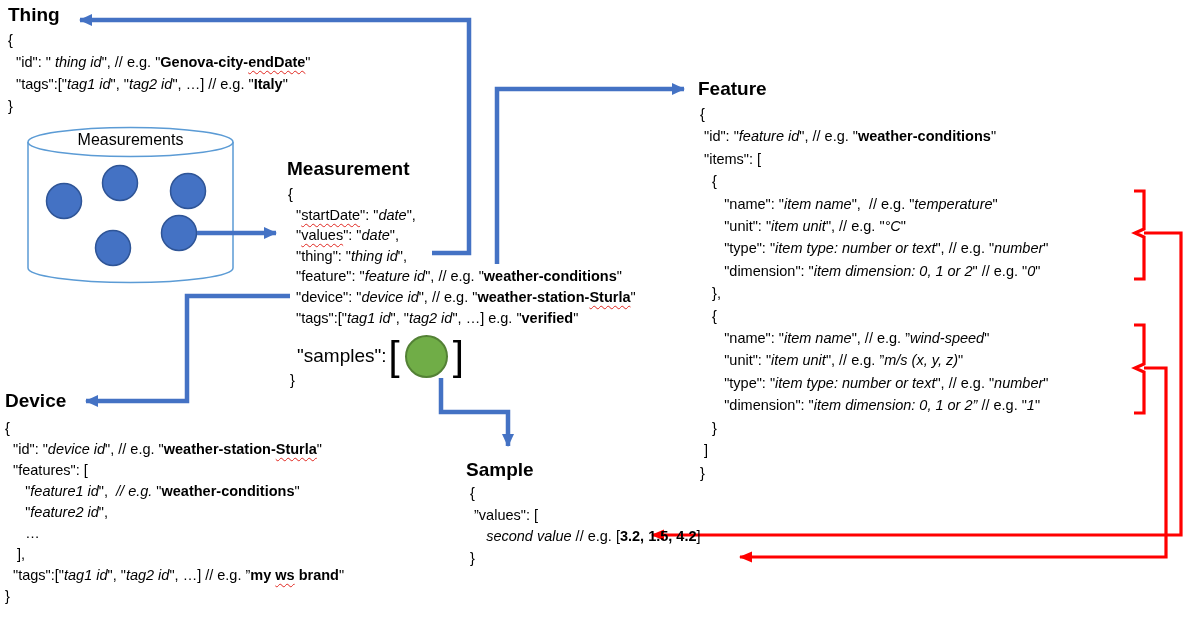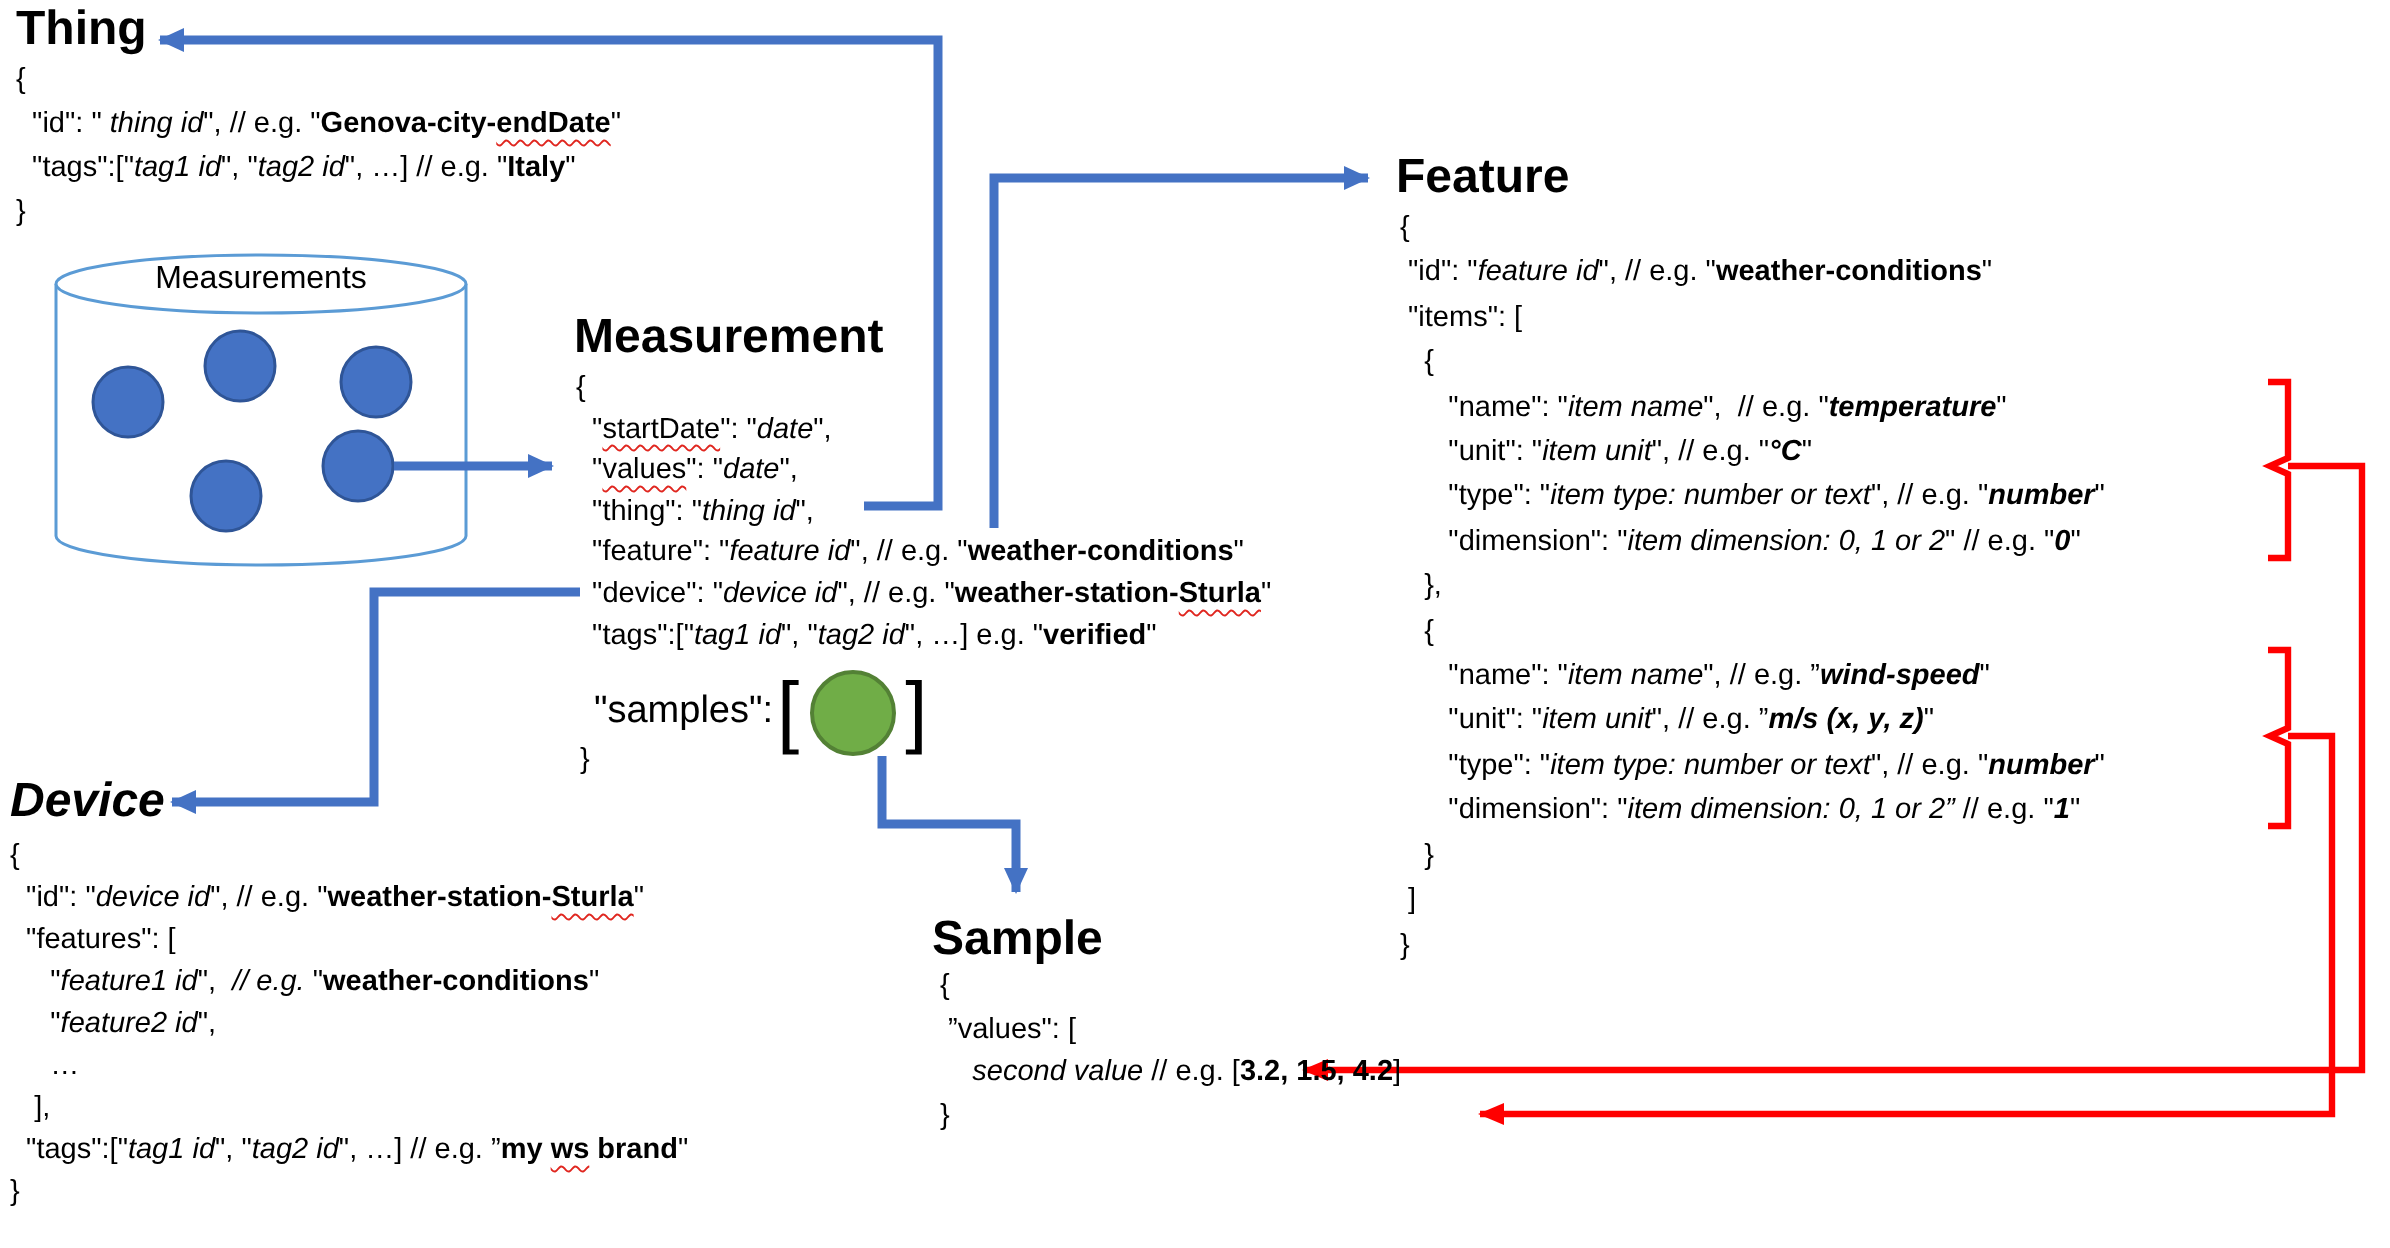--- a/index.html
+++ b/index.html
@@ -1,33 +1,33 @@
 <!DOCTYPE html>
 <html><head>
 <meta charset="utf-8">
 <style>
   html,body{margin:0;padding:0;background:#fff;}
   .canvas{position:relative;width:1195px;height:624px;background:#ffffff;overflow:hidden;
           font-family:"Liberation Sans", sans-serif;color:#000;}
   svg.overlay{position:absolute;left:0;top:0;width:1195px;height:624px;z-index:1;}
-  .block-title{position:absolute;z-index:2;font-weight:bold;font-size:24px;line-height:22px;}
+  .block-title{position:absolute;z-index:2;font-weight:bold;font-size:19px;line-height:22px;}
   .code{position:absolute;z-index:2;font-size:14.5px;}
   .code-line{white-space:pre;}
   .seg-i{font-style:italic;}
   .seg-b{font-weight:bold;text-align:center;}
-  .seg-bi{font-weight:bold;font-style:italic;margin-top:20px;}
+  .seg-bi{font-weight:normal;font-style:italic;margin-top:20px;}
   .seg-sq{text-decoration-line:underline;text-decoration-style:wavy;text-decoration-color:#e0261f;
           text-decoration-thickness:1px;text-underline-offset:3px;}
   #thing-code{left:8px;top:29px;line-height:22px;}
   #thing-title{left:8px;top:4px;}
   #measurement-title{left:287px;top:158px;}
   #measurement-code{left:288px;top:184px;line-height:20.6px;}
   #feature-title{left:698px;top:78px;}
   #feature-code{left:700px;top:103px;line-height:22.4px;}
-  #device-title{left:5px;top:390px;font-style:italic;}
+  #device-title{left:5px;top:390px;}
   #device-code{left:5px;top:418px;line-height:21px;}
   #sample-title{left:466px;top:459px;}
   #sample-code{left:470px;top:483px;line-height:21.5px;}
   .samples-row{position:absolute;z-index:2;left:297px;top:333px;display:flex;align-items:center;font-size:19px;height:46px;}
   .big-bracket{font-size:40px;font-weight:400;line-height:44px;padding:0 2px;}
   .sample-dot{width:39px;height:39px;border-radius:50%;background:#70AD47;border:2px solid #538135;margin:0 3px;}
   .measurement-close{position:absolute;z-index:2;left:290px;top:372px;font-size:14.5px;}
   .cyl-label{position:absolute;z-index:2;left:28px;top:131px;width:205px;text-align:center;font-size:16px;}
 </style>
 </head>

